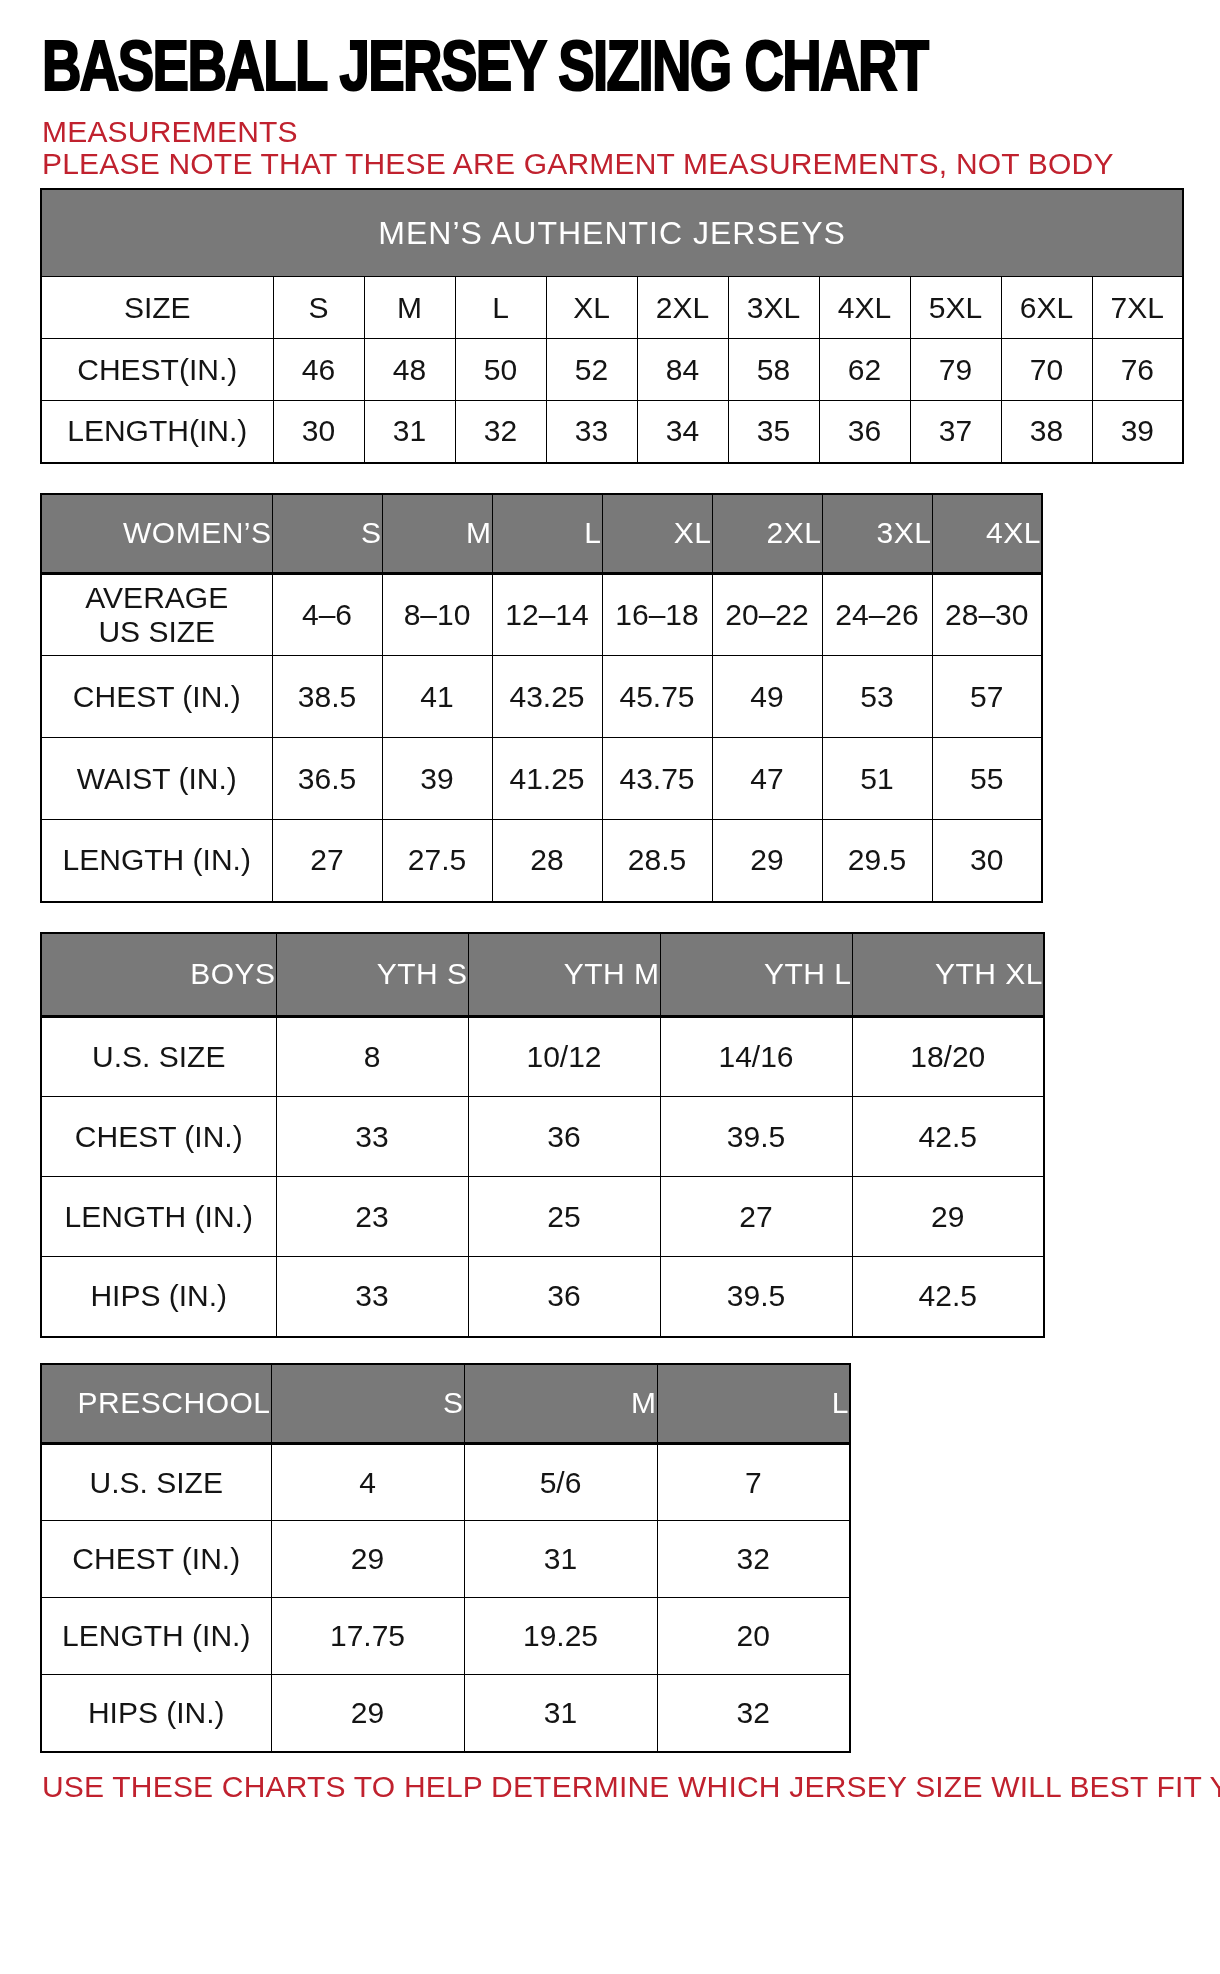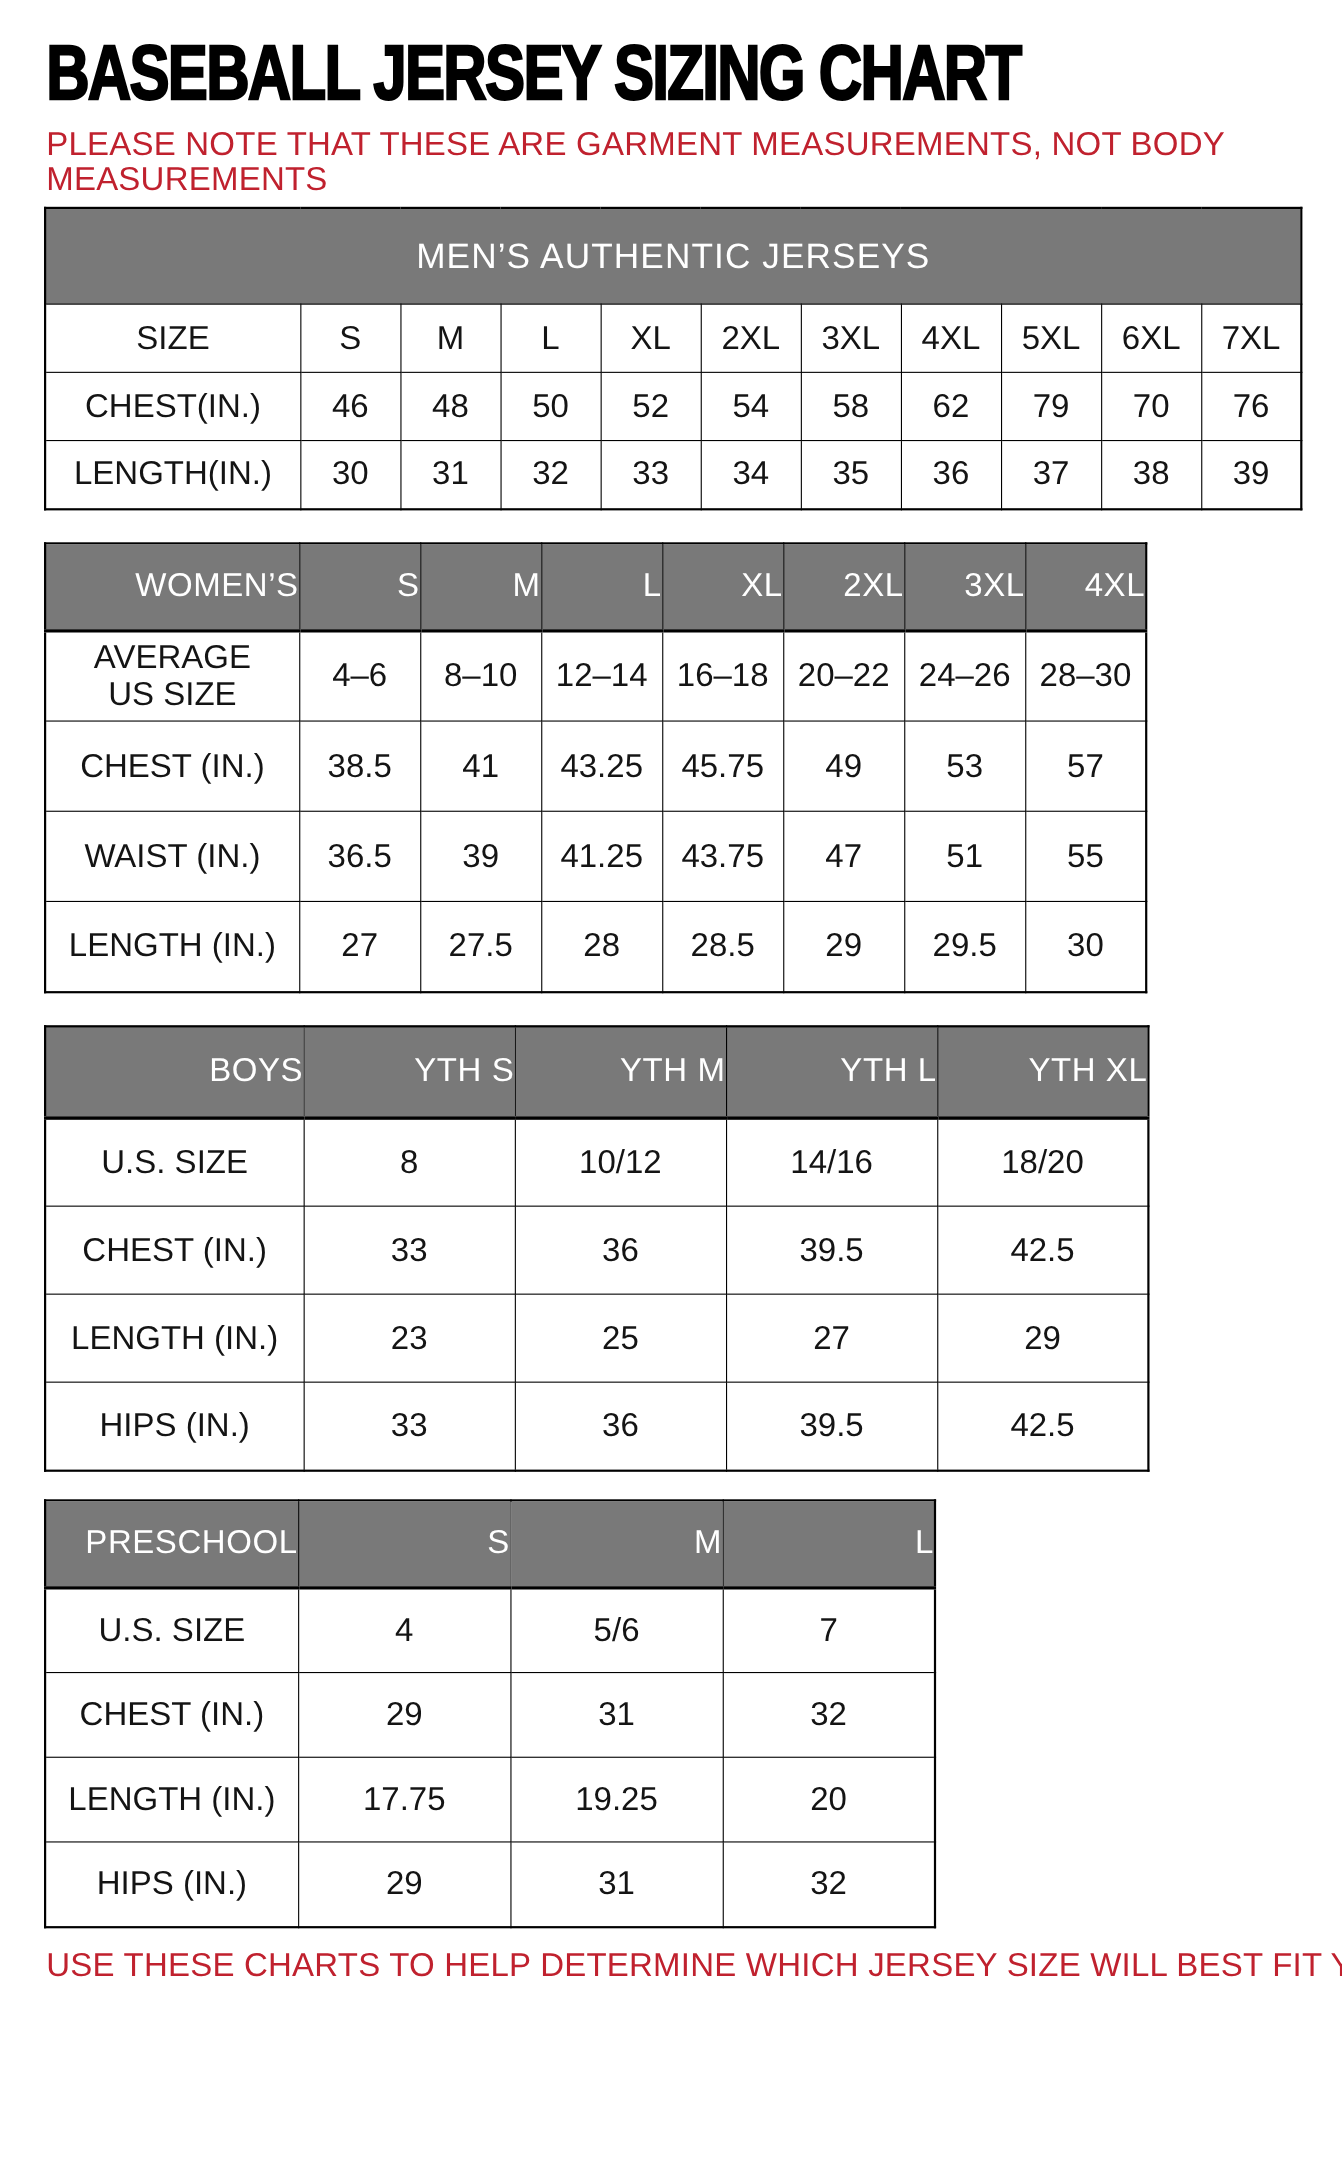--- a/index.html
+++ b/index.html
@@ -77,22 +77,22 @@
   }
 </style>
 </head>
 <body>
 
 <div class="content">
 
   <h1 class="page-title">BASEBALL JERSEY SIZING CHART</h1>
 
   <div class="note">
+    <div>MEASUREMENTS</div>
     <div>PLEASE NOTE THAT THESE ARE GARMENT MEASUREMENTS, NOT BODY</div>
-    <div>MEASUREMENTS</div>
   </div>
 
   <table class="size-table mens">
     <colgroup>
       <col style="width:232px">
       <col style="width:91px">
         <col style="width:91px">
         <col style="width:91px">
         <col style="width:91px">
         <col style="width:91px">
@@ -120,21 +120,21 @@
           <td>5XL</td>
           <td>6XL</td>
           <td>7XL</td>
         </tr>
       <tr>
         <th>CHEST(IN.)</th>
       <td>46</td>
           <td>48</td>
           <td>50</td>
           <td>52</td>
-          <td>54</td>
+          <td>84</td>
           <td>58</td>
           <td>62</td>
           <td>79</td>
           <td>70</td>
           <td>76</td>
         </tr>
       <tr>
         <th>LENGTH(IN.)</th>
       <td>30</td>
           <td>31</td>

